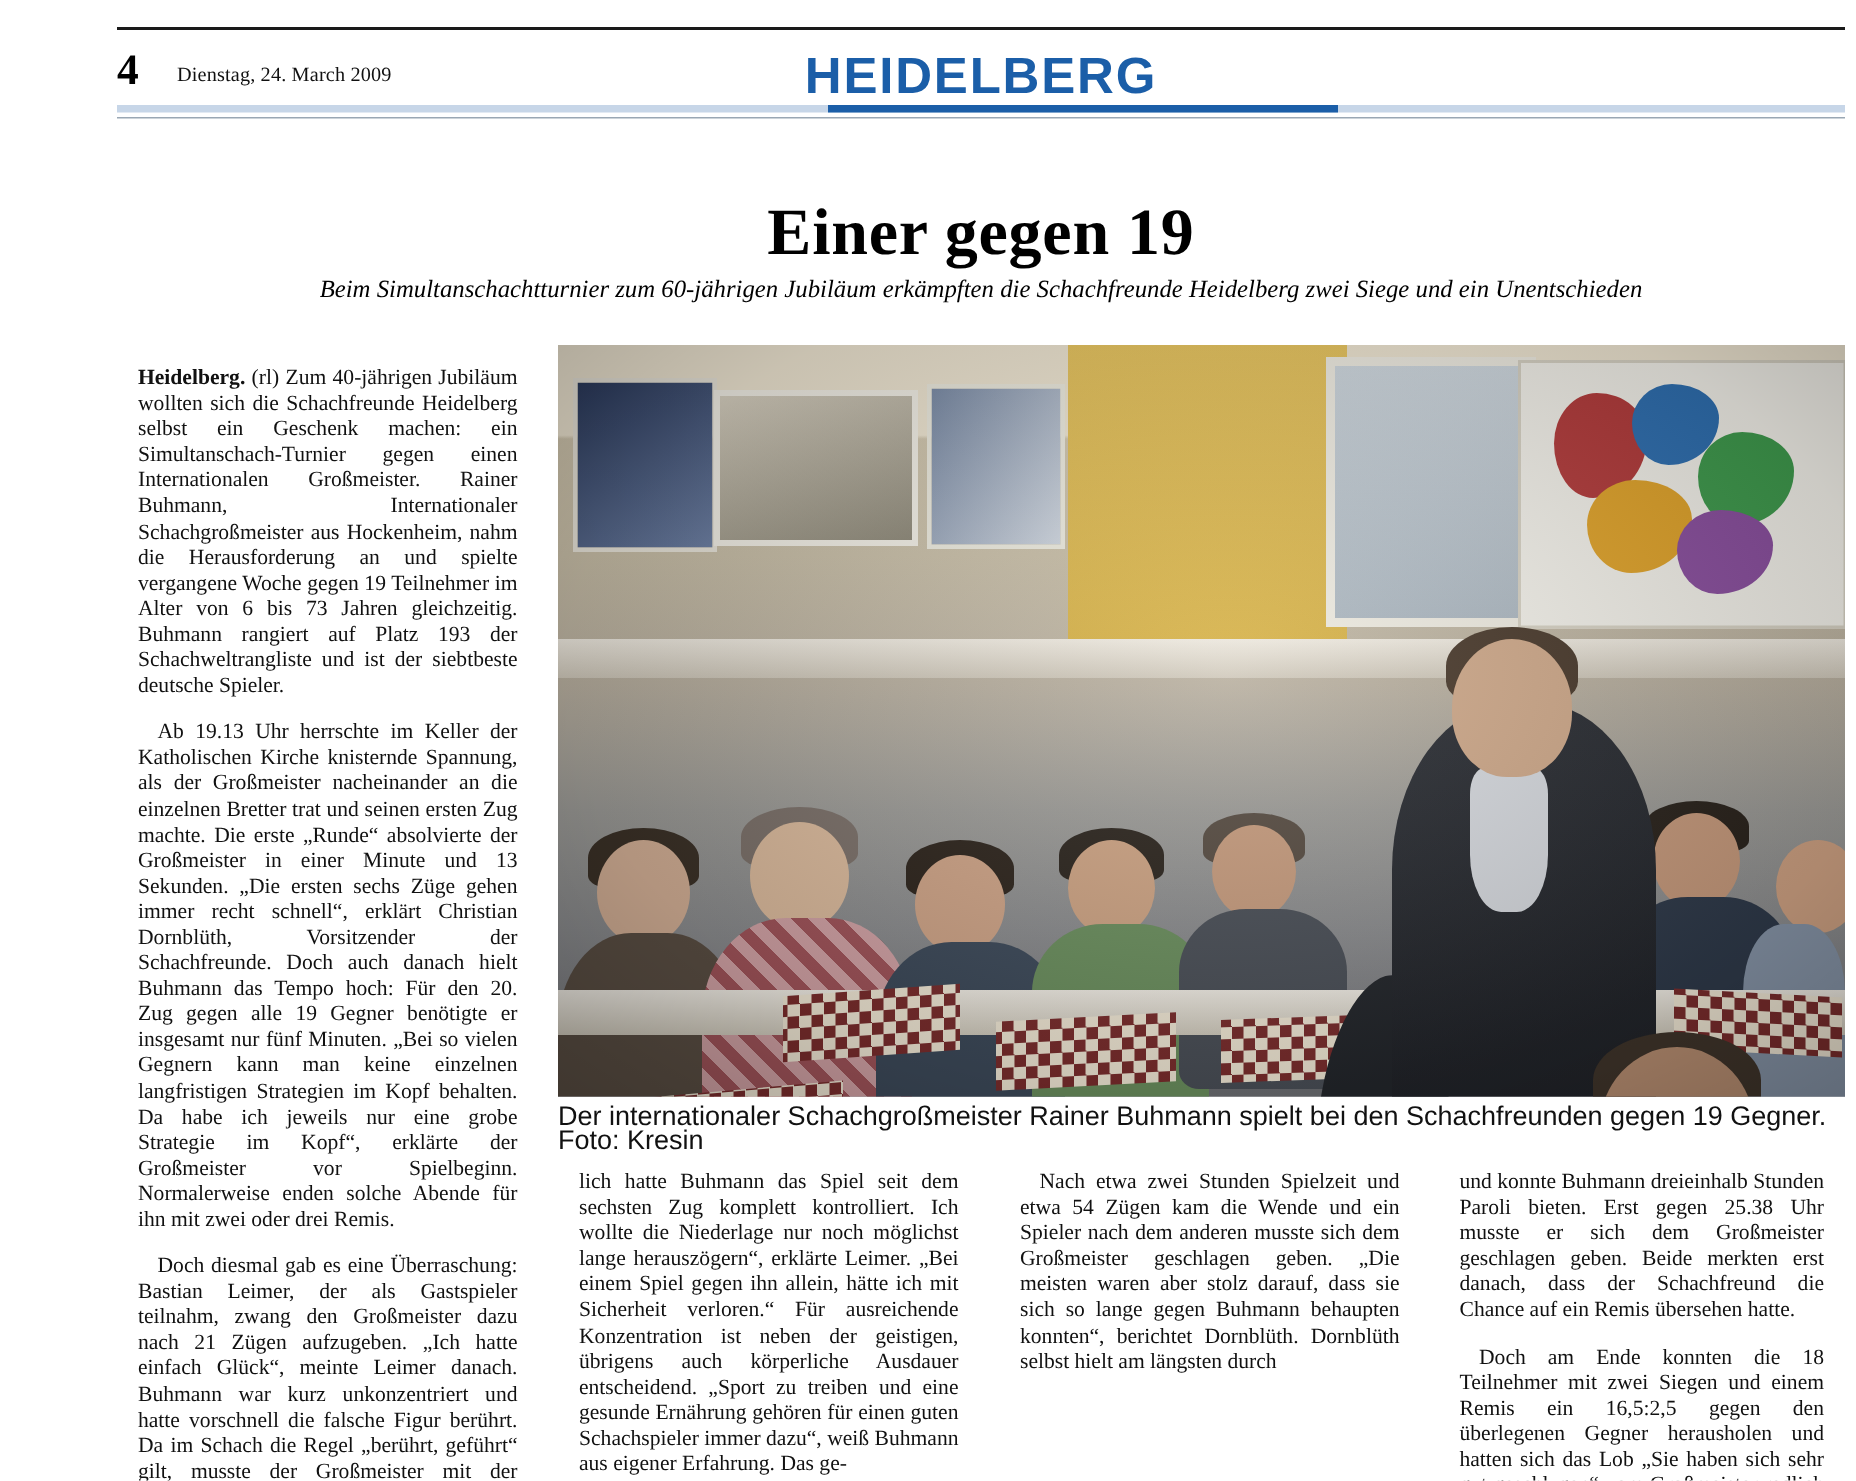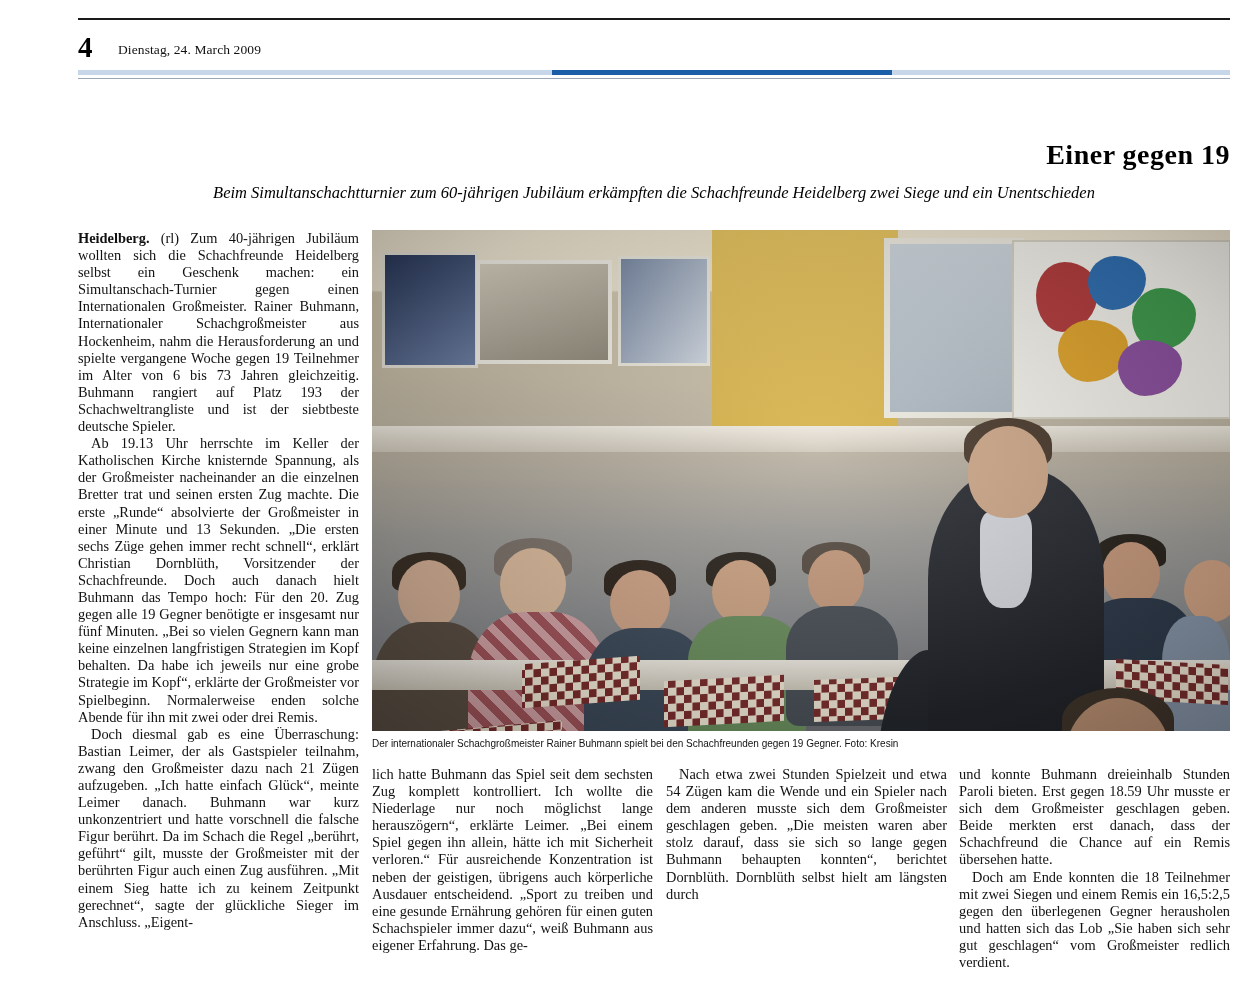--- a/index.html
+++ b/index.html
@@ -93,24 +93,24 @@
     height: 1px;
     background: #9aa7b4;
   }
 
   
   .headline {
     position: absolute;
     left: 78px;
     top: 118px;
     width: 1152px;
-    text-align: right;
+    text-align: center;
     font-family: "Liberation Serif", serif;
     font-weight: bold;
-    font-size: 28px;
+    font-size: 44px;
     line-height: 48px;
     letter-spacing: 0.5px;
     margin-top: 13px;
   }
   .subhead {
     position: absolute;
     left: 78px;
     top: 183px;
     width: 1152px;
     text-align: center;
@@ -212,54 +212,55 @@
     position: absolute; inset: 0;
     background: radial-gradient(ellipse at 52% 44%, rgba(255,255,255,0.10), rgba(0,0,0,0.16) 70%, rgba(0,0,0,0.30) 100%);
   }
 
   .caption {
     position: absolute;
     left: 372px;
     top: 736px;
     width: 858px;
     font-family: "Liberation Sans", sans-serif;
-    font-size: 10px;
+    font-size: 18px;
     line-height: 16px;
     color: #111;
   }
 
   
   .col {
     position: absolute;
     font-family: "Liberation Serif", serif;
     font-size: 14.4px;
     line-height: 17.1px;
     text-align: justify;
     text-justify: inter-word;
     hyphens: auto;
     color: #111;
   }
-  .col p { margin: 0; text-indent: 13px; }
+  .col p { margin: 14px; text-indent: 13px; }
   .col p.first { text-indent: 0; }
   .col .dateline { font-weight: bold; }
 
   .col1 { left: 78px; top: 230px; width: 281px; }
   .col2 { left: 372px; top: 766px; width: 281px; }
   .col3 { left: 666px; top: 766px; width: 281px; }
   .col4 { left: 959px; top: 766px; width: 271px; }
 </style>
 </head>
 <body>
 
 <div class="page">
 
   <div class="masthead">
     <div class="masthead-rule-top"></div>
     <div class="page-number">4</div>
     <div class="masthead-date">Dienstag, 24. March 2009</div>
+    <div class="masthead-title">HEIDELBERG</div>
     <div class="masthead-rule-bottom">
       <div class="seg-dark"></div>
     </div>
     <div class="masthead-rule-hair"></div>
   </div>
 
   <h1 class="headline">Einer gegen 19</h1>
   <div class="subhead">Beim Simultanschachtturnier zum 60-jährigen Jubiläum erkämpften die Schachfreunde Heidelberg zwei Siege und ein Unentschieden</div>
 
   <div class="photo-wrap">
@@ -333,17 +334,17 @@
 
   <div class="col col2">
     <p class="first">lich hatte Buhmann das Spiel seit dem sechsten Zug komplett kontrolliert. Ich wollte die Niederlage nur noch möglichst lange herauszögern“, erklärte Leimer. „Bei einem Spiel gegen ihn allein, hätte ich mit Sicherheit verloren.“ Für ausreichende Konzentration ist neben der geistigen, übrigens auch körperliche Ausdauer entscheidend. „Sport zu treiben und eine gesunde Ernährung gehören für einen guten Schachspieler immer dazu“, weiß Buhmann aus eigener Erfahrung. Das ge-</p>
   </div>
 
   <div class="col col3">
     <p>Nach etwa zwei Stunden Spielzeit und etwa 54 Zügen kam die Wende und ein Spieler nach dem anderen musste sich dem Großmeister geschlagen geben. „Die meisten waren aber stolz darauf, dass sie sich so lange gegen Buhmann behaupten konnten“, berichtet Dornblüth. Dornblüth selbst hielt am längsten durch</p>
   </div>
 
   <div class="col col4">
-    <p class="first">und konnte Buhmann dreieinhalb Stunden Paroli bieten. Erst gegen 18.59 Uhr musste er sich dem Großmeister geschlagen geben. Beide merkten erst danach, dass der Schachfreund die Chance auf ein Remis übersehen hatte.</p>
+    <p class="first">und konnte Buhmann dreieinhalb Stunden Paroli bieten. Erst gegen 25.38 Uhr musste er sich dem Großmeister geschlagen geben. Beide merkten erst danach, dass der Schachfreund die Chance auf ein Remis übersehen hatte.</p>
     <p>Doch am Ende konnten die 18 Teilnehmer mit zwei Siegen und einem Remis ein 16,5:2,5 gegen den überlegenen Gegner herausholen und hatten sich das Lob „Sie haben sich sehr gut geschlagen“ vom Großmeister redlich verdient.</p>
   </div>
 
 </div>
 
 </body></html>

